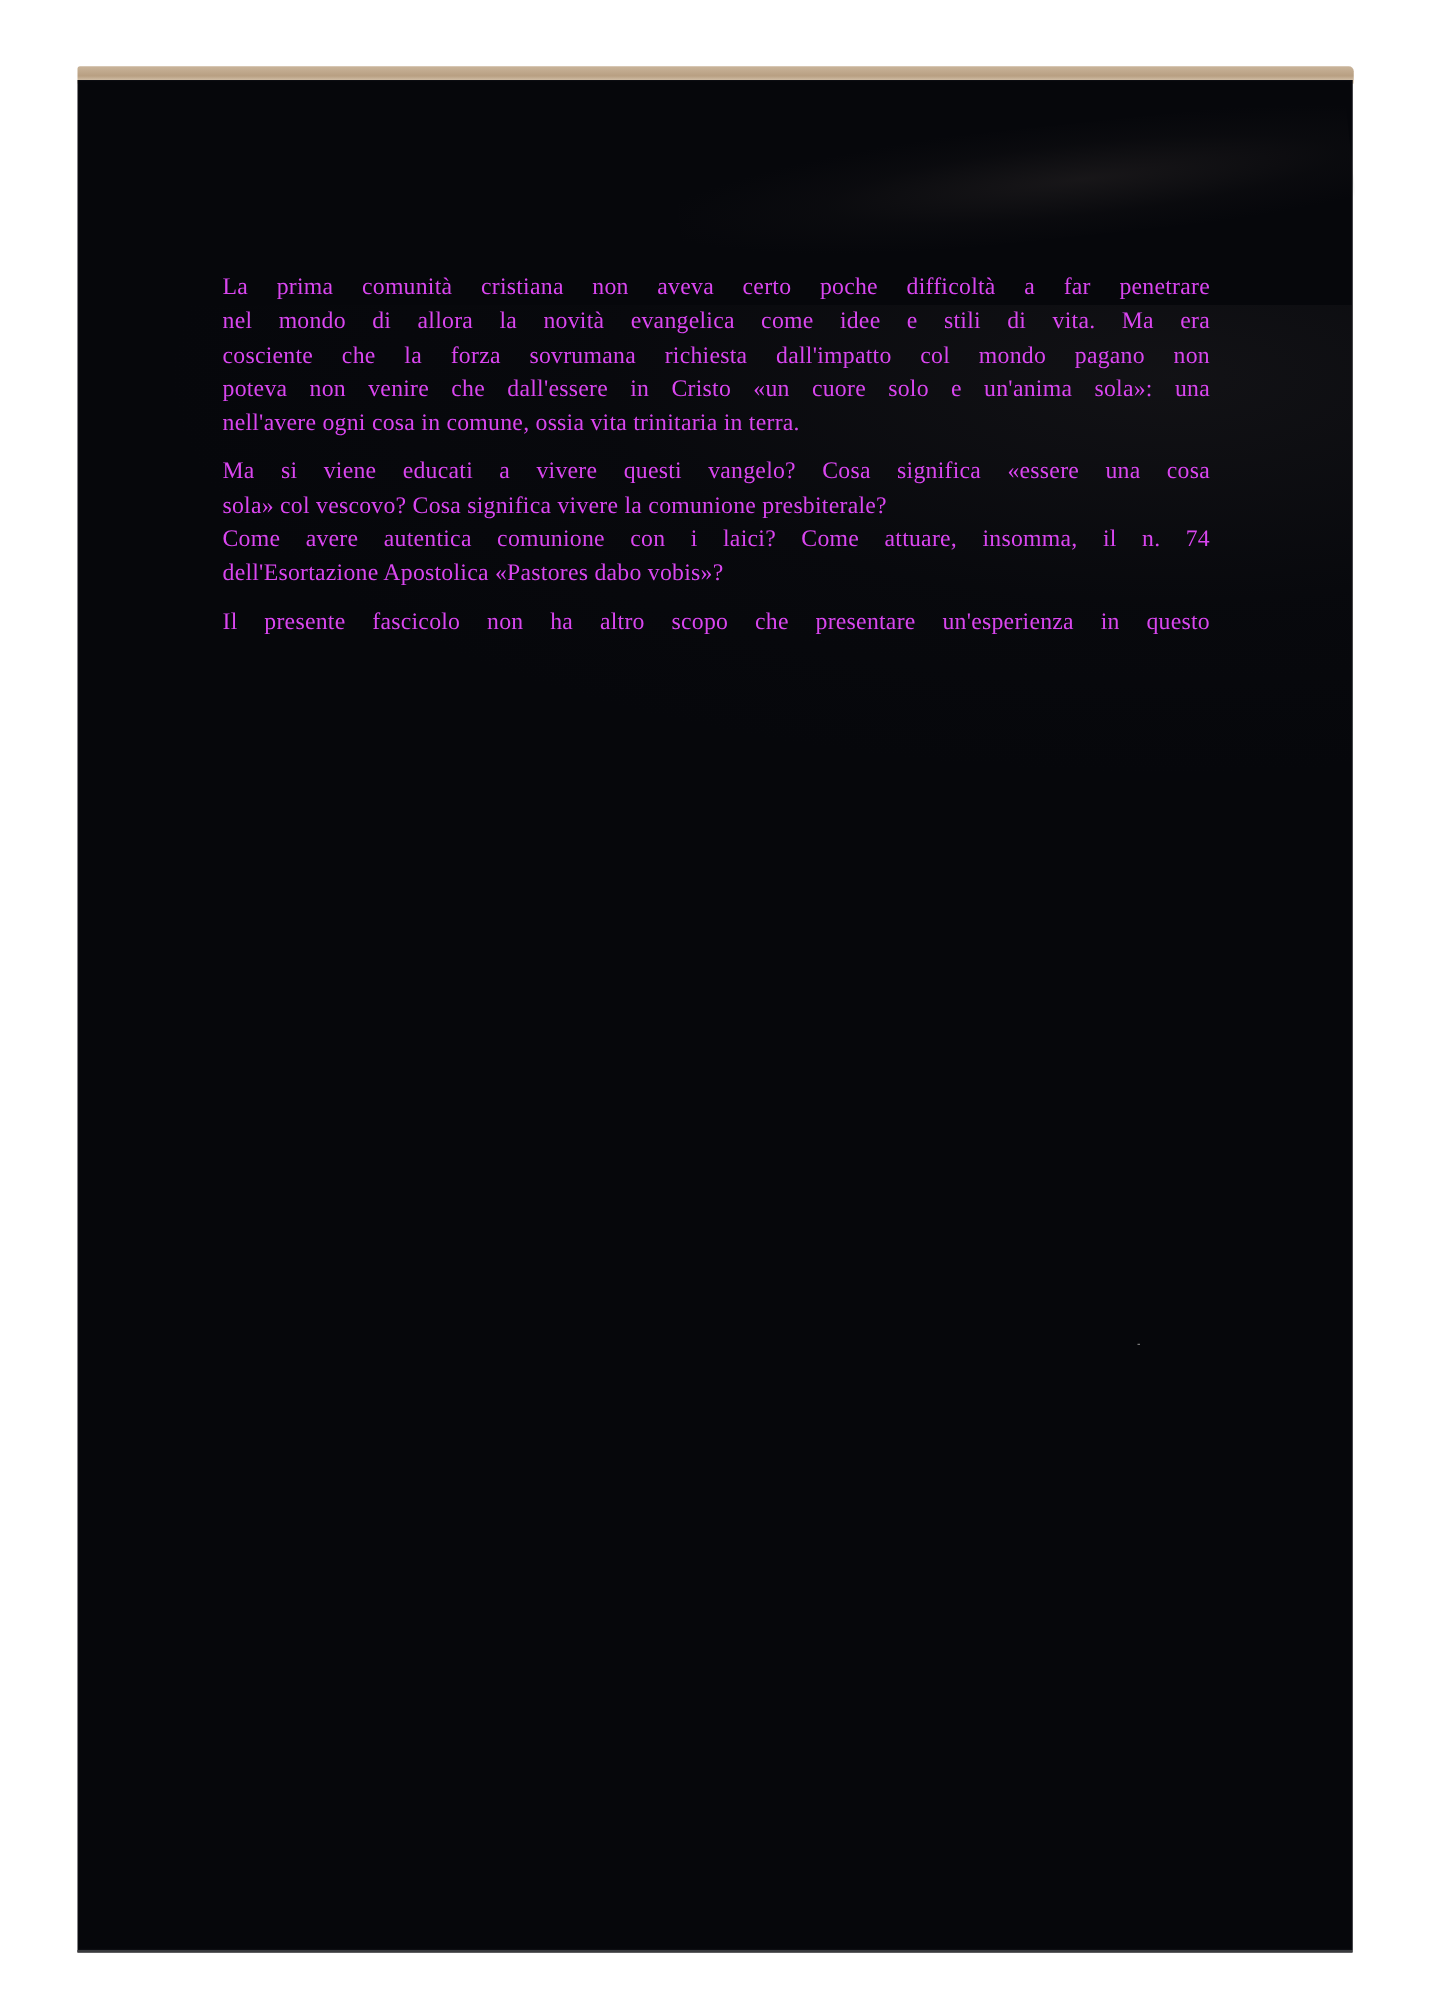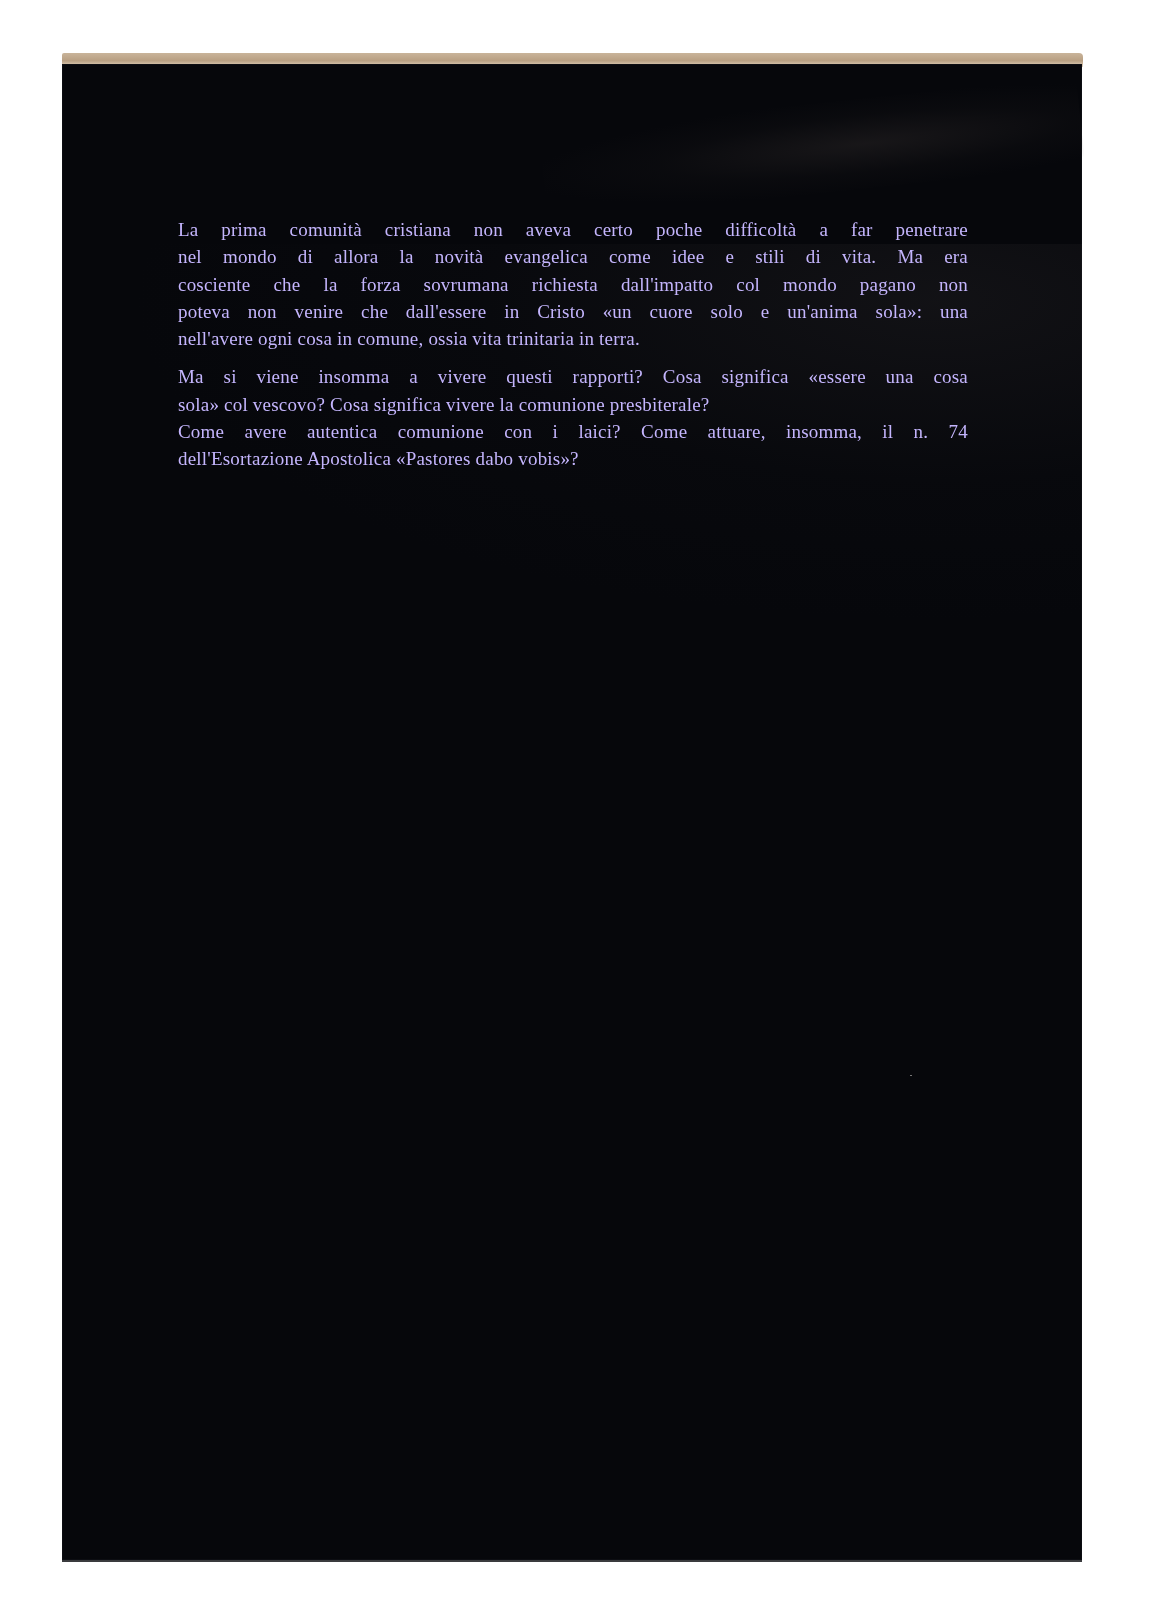--- a/index.html
+++ b/index.html
@@ -50,21 +50,21 @@
       width: 960px;
       height: 380px;
       background: radial-gradient(ellipse at 85% 15%, rgba(60,56,58,0.22) 0%, rgba(30,30,34,0.08) 40%, rgba(0,0,0,0) 70%);
       pointer-events: none;
     }
     .text-block {
       position: absolute;
       left: 116px;
       top: 152px;
       width: 790px;
-      color: #c4b5fd;
+      color: #d946ef;
       font-family: "Liberation Serif", "DejaVu Serif", serif;
       font-size: 19px;
       line-height: 27.3px;
       letter-spacing: 0.2px;
       text-align: justify;
     }
     .text-block p {
       margin: 0 0 11px 0;
     }
     .text-block .line {
@@ -94,21 +94,22 @@
 
   <div class="text-block">
     <p>
       <span class="line">La prima comunità cristiana non aveva certo poche difficoltà a far penetrare</span>
       <span class="line">nel mondo di allora la novità evangelica come idee e stili di vita. Ma era</span>
       <span class="line">cosciente che la forza sovrumana richiesta dall'impatto col mondo pagano non</span>
       <span class="line">poteva non venire che dall'essere in Cristo «un cuore solo e un'anima sola»: una</span>
       <span class="line last">nell'avere ogni cosa in comune, ossia vita trinitaria in terra.</span>
     </p>
     <p>
-      <span class="line">Ma si viene insomma a vivere questi rapporti? Cosa significa «essere una cosa</span>
+      <span class="line">Ma si viene educati a vivere questi vangelo? Cosa significa «essere una cosa</span>
       <span class="line last">sola» col vescovo? Cosa significa vivere la comunione presbiterale?</span>
       <span class="line">Come avere autentica comunione con i laici? Come attuare, insomma, il n. 74</span>
       <span class="line last">dell'Esortazione Apostolica «Pastores dabo vobis»?</span>
     </p>
     <p>
+      <span class="line">Il presente fascicolo non ha altro scopo che presentare un'esperienza in questo</span>
     </p>
   </div>
 </div>
 
 </body></html>

